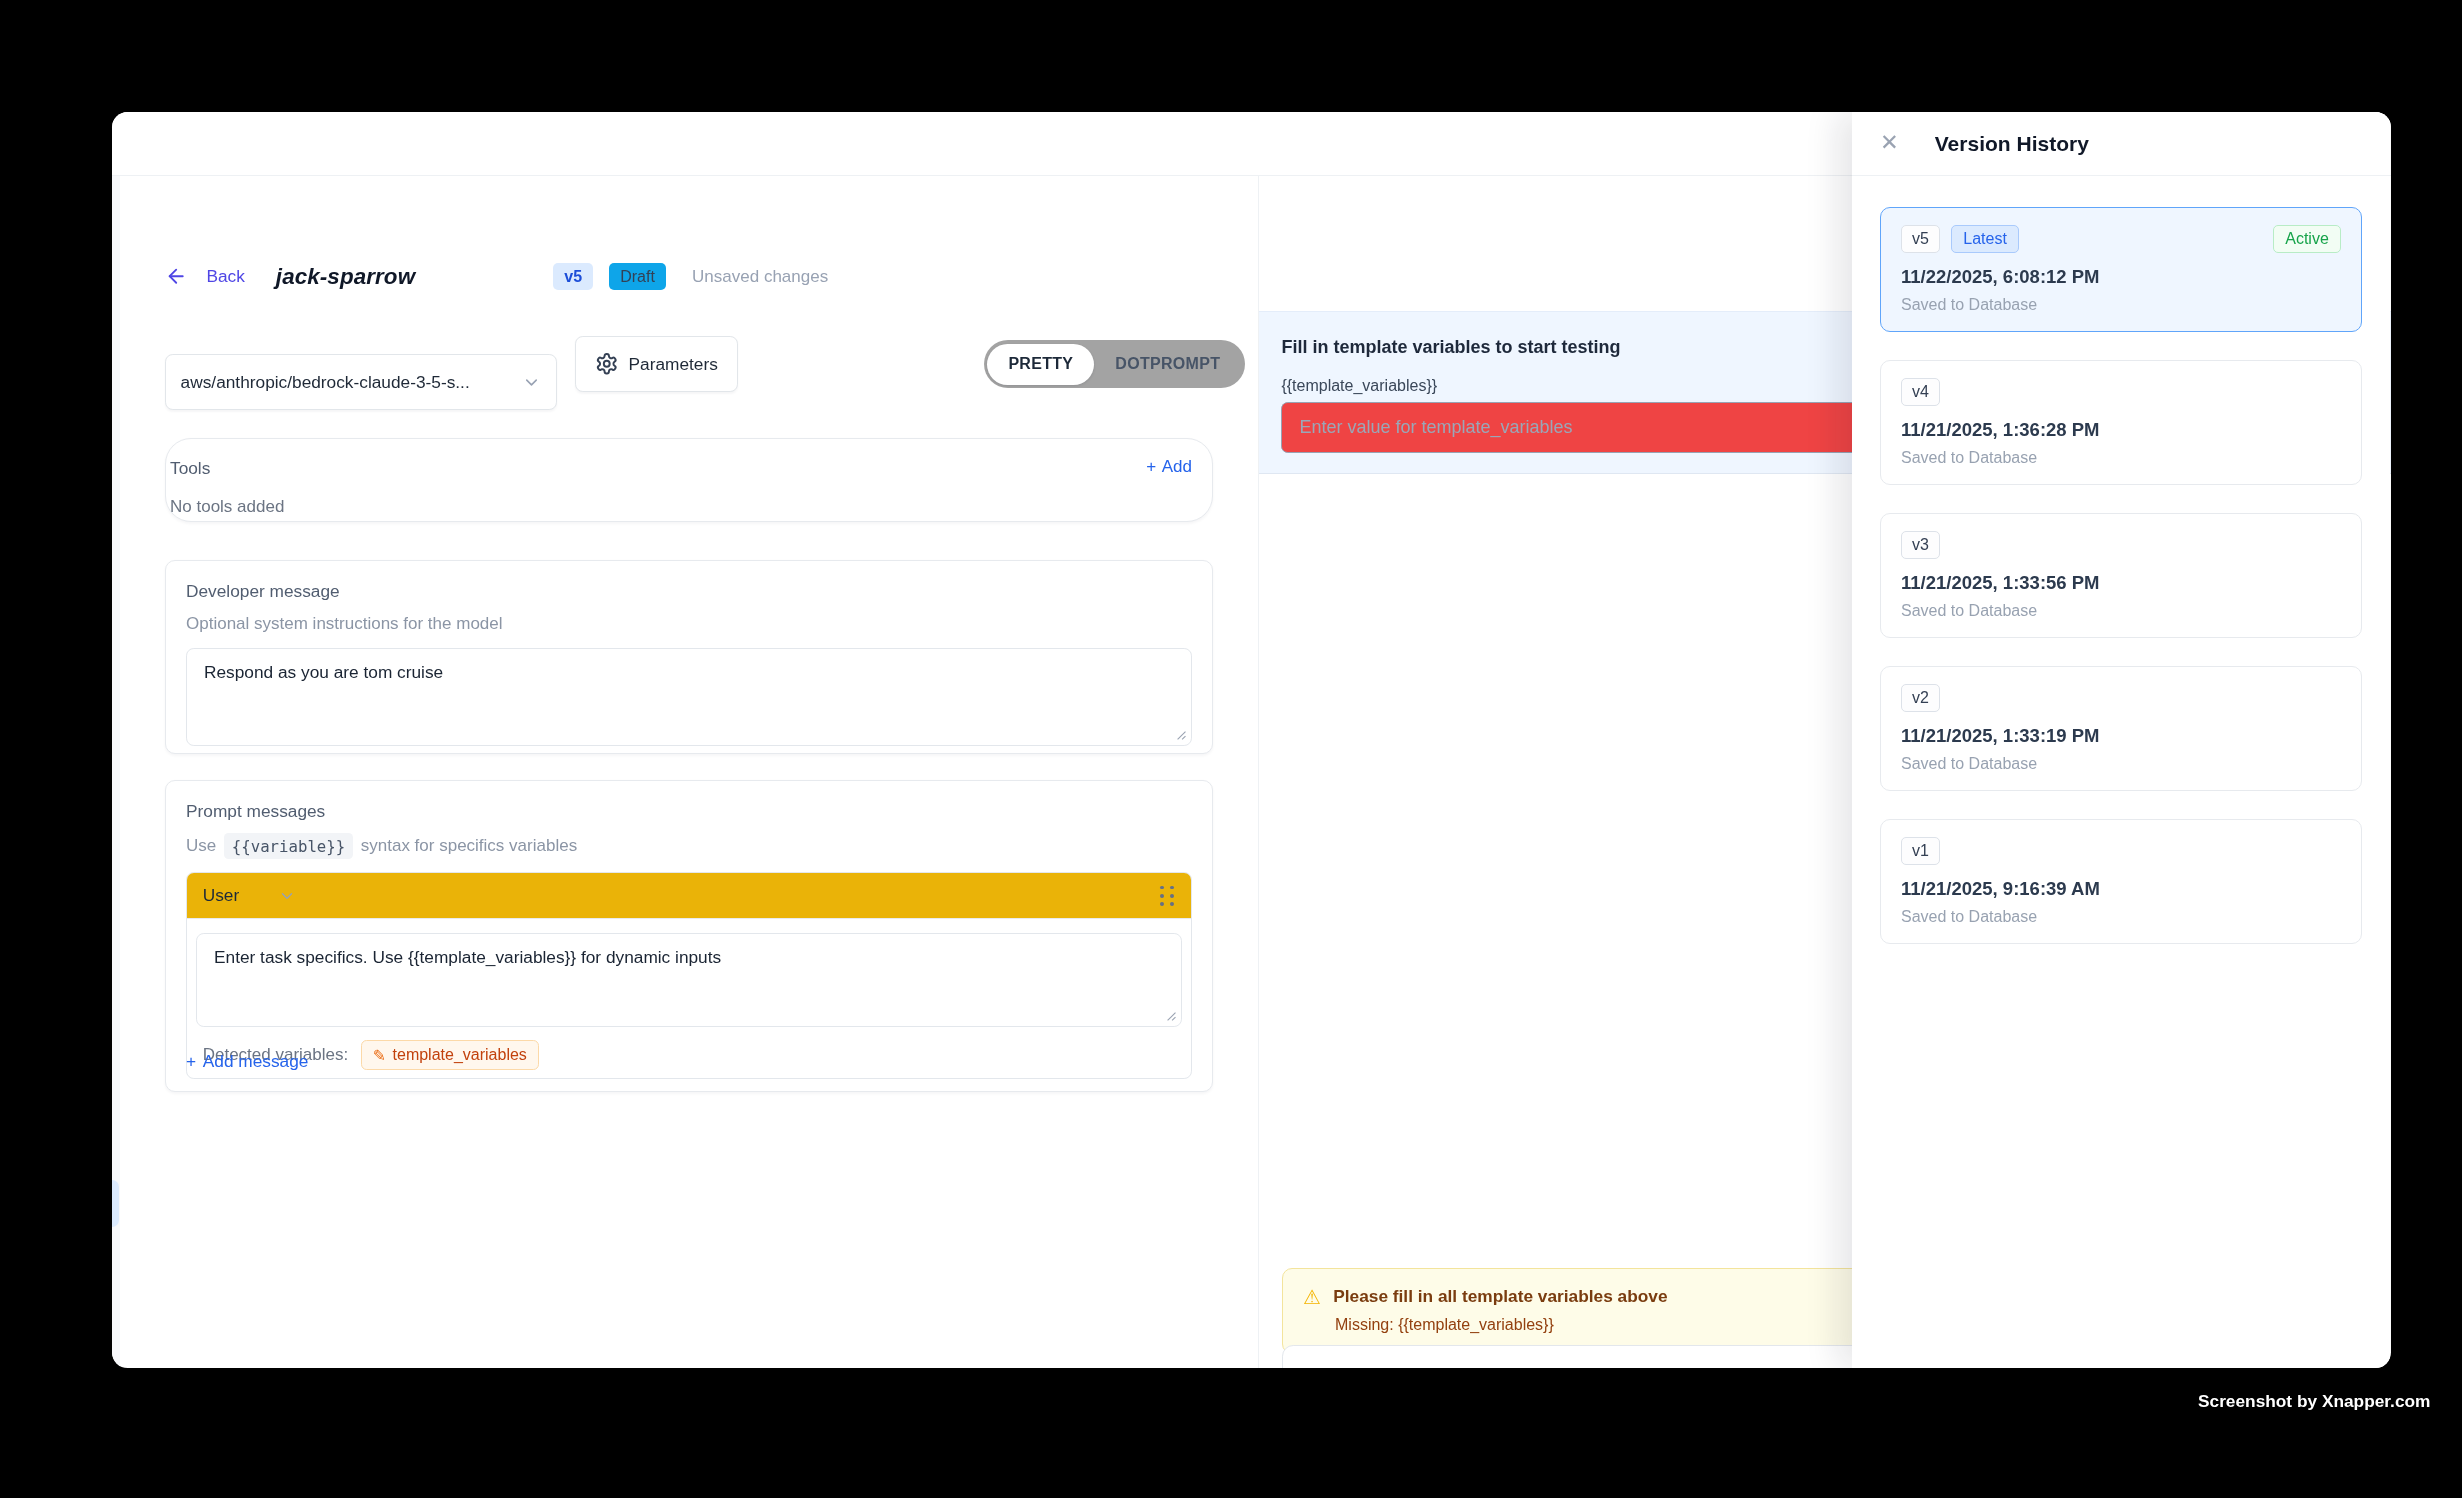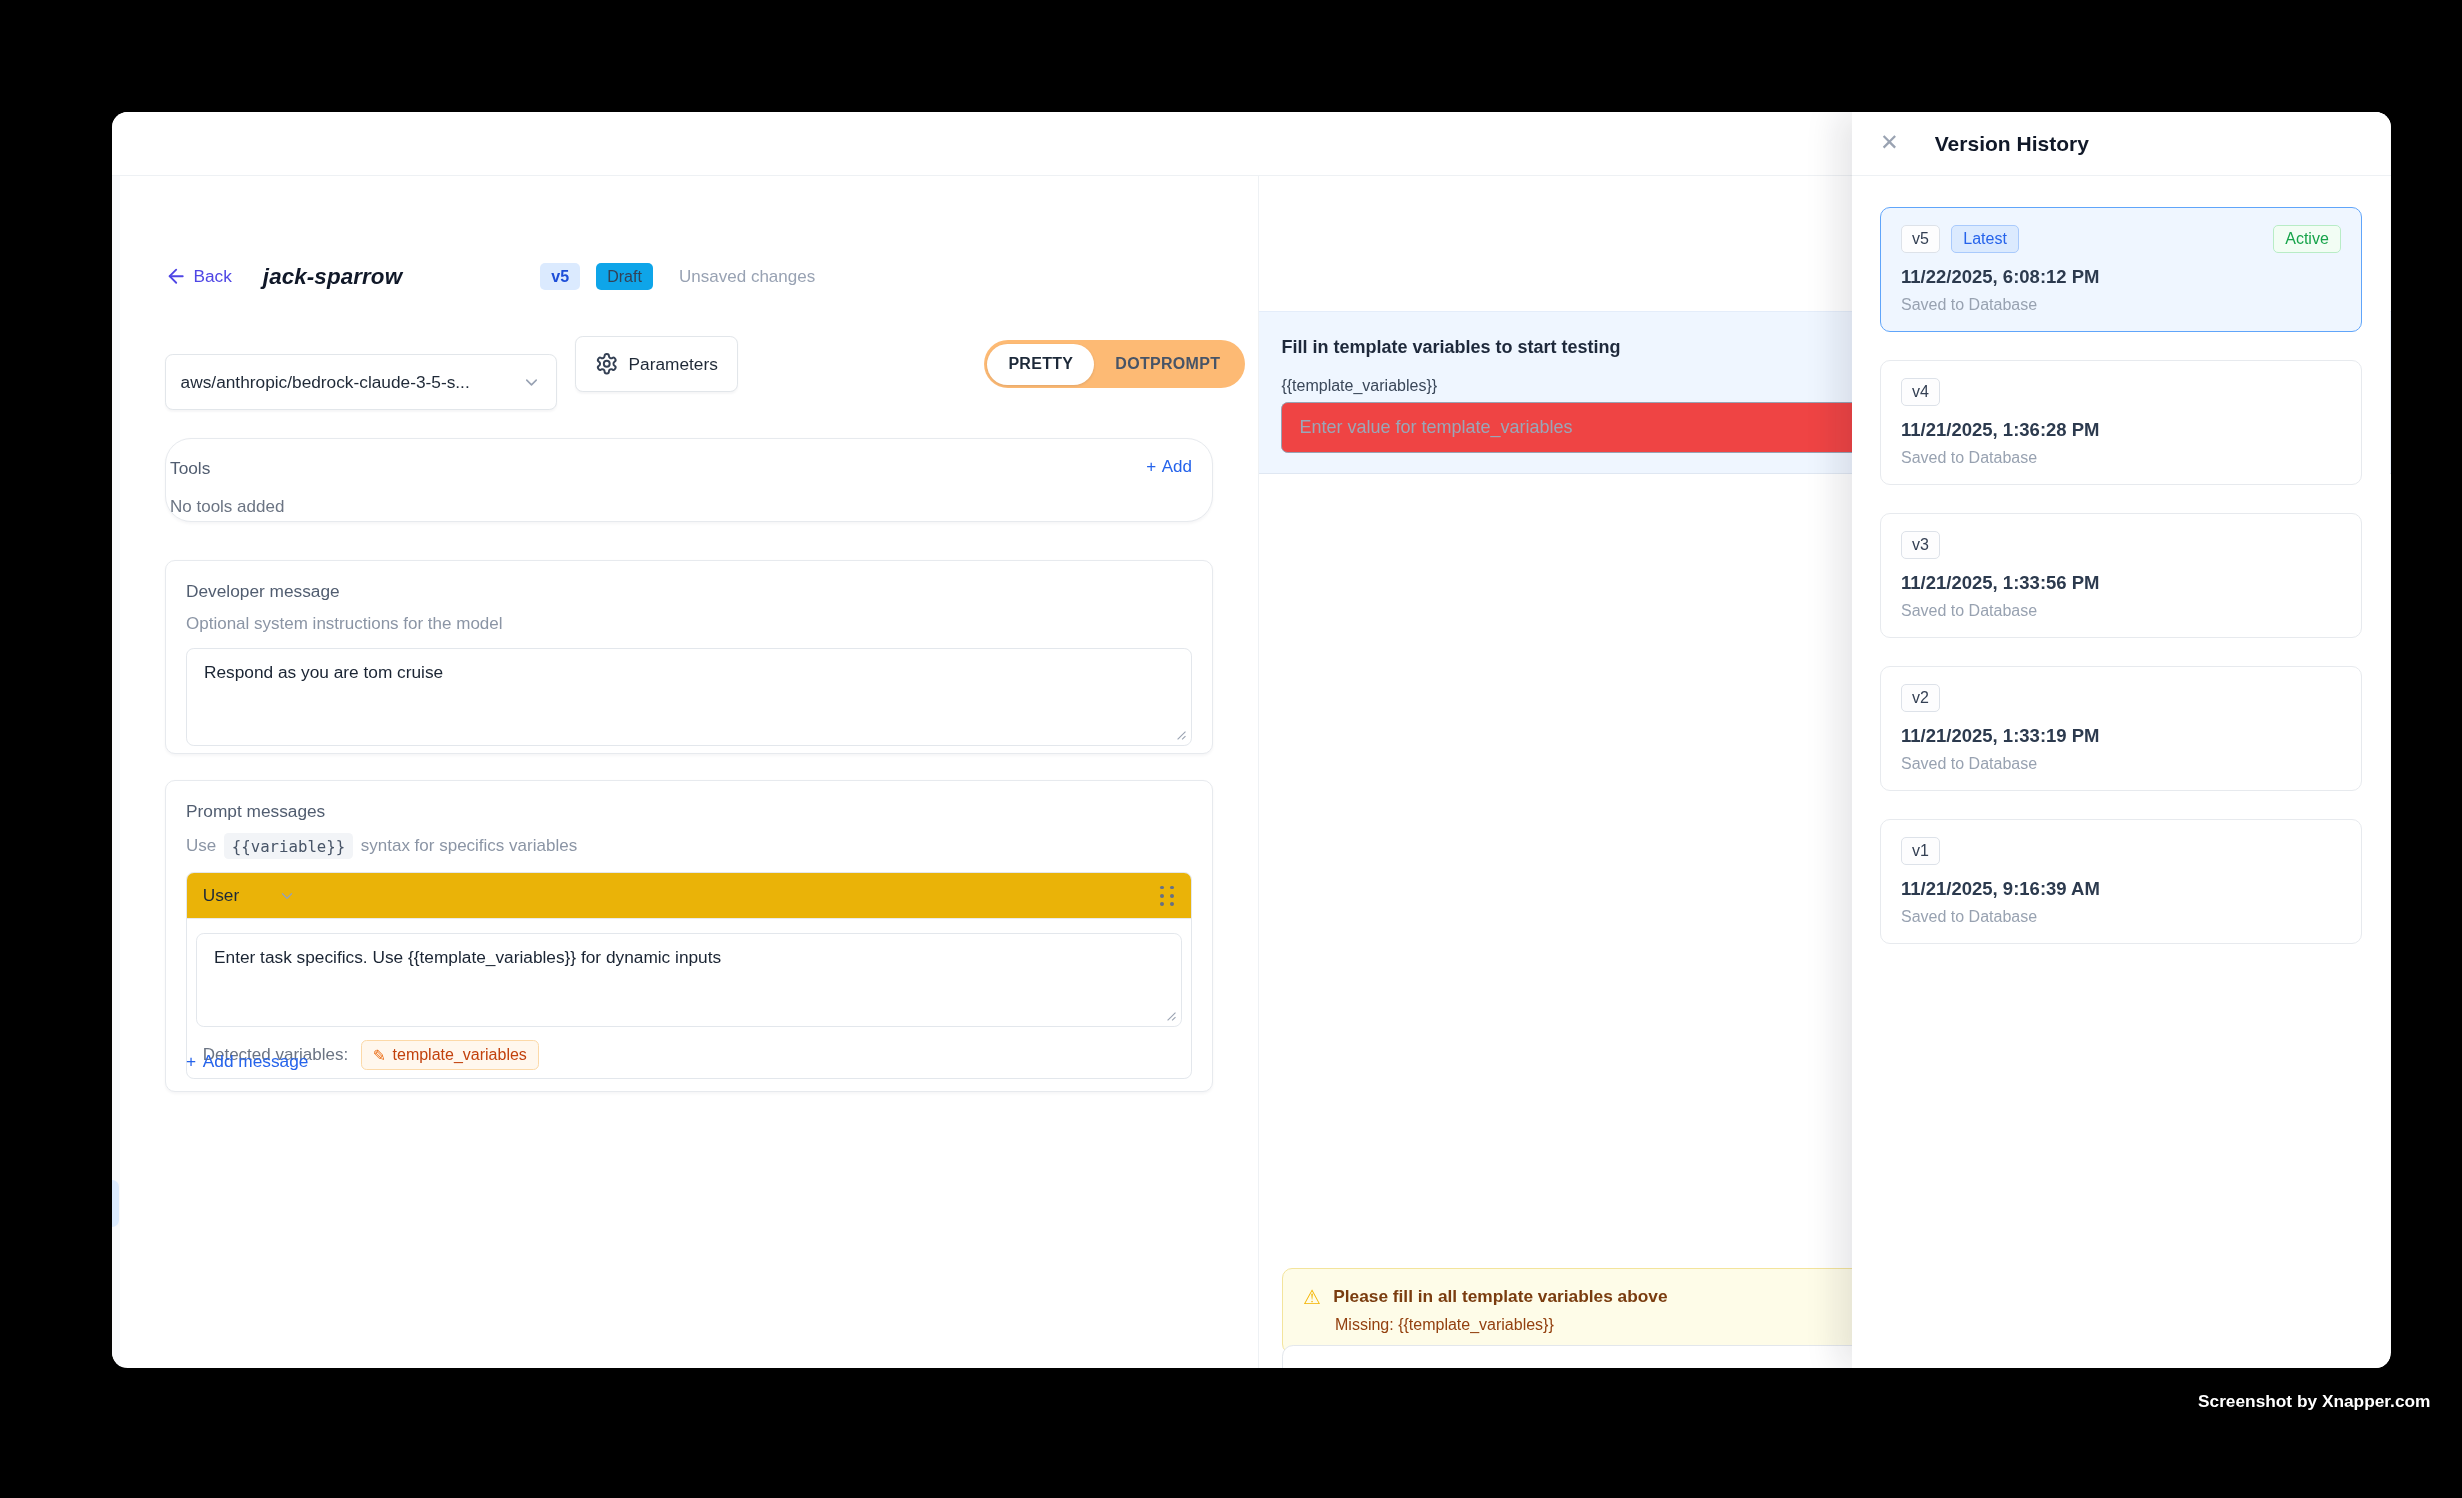--- a/index.html
+++ b/index.html
@@ -11,37 +11,37 @@
   .window { position:absolute; left:112px; top:112px; width:2279px; height:1256px;
             background:#fff; border-radius:15.7px; overflow:hidden; }
   .app-header { position:absolute; left:0; top:0; right:0; height:64px; background:#fff;
                 border-bottom:1.1px solid #eef1f4; z-index:3; }
   .left-rail { position:absolute; left:0; top:64px; bottom:0; width:8.4px; background:#f7f8fa; z-index:2; }
   .rail-sliver { position:absolute; left:0; top:1068px; width:7.3px; height:47px;
                  background:#dbeafe; border-radius:0 6.7px 6.7px 0; z-index:2; }
 
   
   .back-row { position:absolute; left:53px; top:141px; height:47px; display:flex; align-items:center; z-index:1; }
-  .back-btn { display:flex; align-items:center; gap:6px; color:#4f46e5; font-size:17.3px; cursor:pointer; }
+  .back-btn { display:flex; align-items:center; gap:19px; color:#4f46e5; font-size:17.3px; cursor:pointer; }
   .page-title { margin-left:31px; font-size:22.4px; font-weight:bold; color:#101828; letter-spacing:0.1px;font-style:italic; }
   .badge { display:inline-flex; align-items:center; border-radius:5px; font-size:16px; padding:4.5px 11.2px; }
   .hv-badge { margin-left:138px; background:#dbeafe; color:#1d4ed8; font-weight:600; }
   .draft-badge { margin-left:15.7px; background:#0ea5e9; color:#334155; }
   .unsaved { margin-left:26px; color:#98a2b3; font-size:17px; }
 
   
   .model-select { position:absolute; left:53px; top:242px; width:392px; height:56px; background:#fff;
                   border:1.1px solid #e2e6ea; border-radius:7.8px; display:flex; align-items:center;
                   padding:0 14.6px; cursor:pointer; box-shadow:0 1.1px 2.2px rgba(16,24,40,.04); }
   .model-select .val { font-size:17.3px; color:#1f2937; flex:1; white-space:nowrap; overflow:hidden; }
   .params-btn { position:absolute; left:463px; top:224px; height:56px; background:#fff;
                 border:1.1px solid #e2e6ea; border-radius:7.8px; display:flex; align-items:center;
                 gap:10px; padding:0 19px; cursor:pointer; box-shadow:0 1.1px 2.2px rgba(16,24,40,.04); }
   .params-btn span { font-size:17.3px; color:#1f2937; }
-  .toggle { position:absolute; left:872px; top:228px; height:48px; background:#fdba74;
+  .toggle { position:absolute; left:872px; top:228px; height:48px; background:#a3a3a3;
             border-radius:24.6px; display:flex; align-items:center; padding:3.4px; }
   .toggle .seg { font-size:16px; font-weight:700; letter-spacing:0.3px; padding:0 21px; height:41px;
                  display:flex; align-items:center; border-radius:21px; cursor:pointer; color:#475467; }
   .toggle .seg.on { background:#fff; color:#1d2939; box-shadow:0 1.1px 2.8px rgba(16,24,40,.12); }
 
   
   .card { position:absolute; left:53px; width:1048px; background:#fff; border:1.1px solid #e7eaee;
           border-radius:10px; box-shadow:0 1.1px 2.8px rgba(16,24,40,.04); }
   .card-title { font-size:17.3px; color:#515d70; }
   .card-sub { font-size:17px; color:#8b95a5; }

